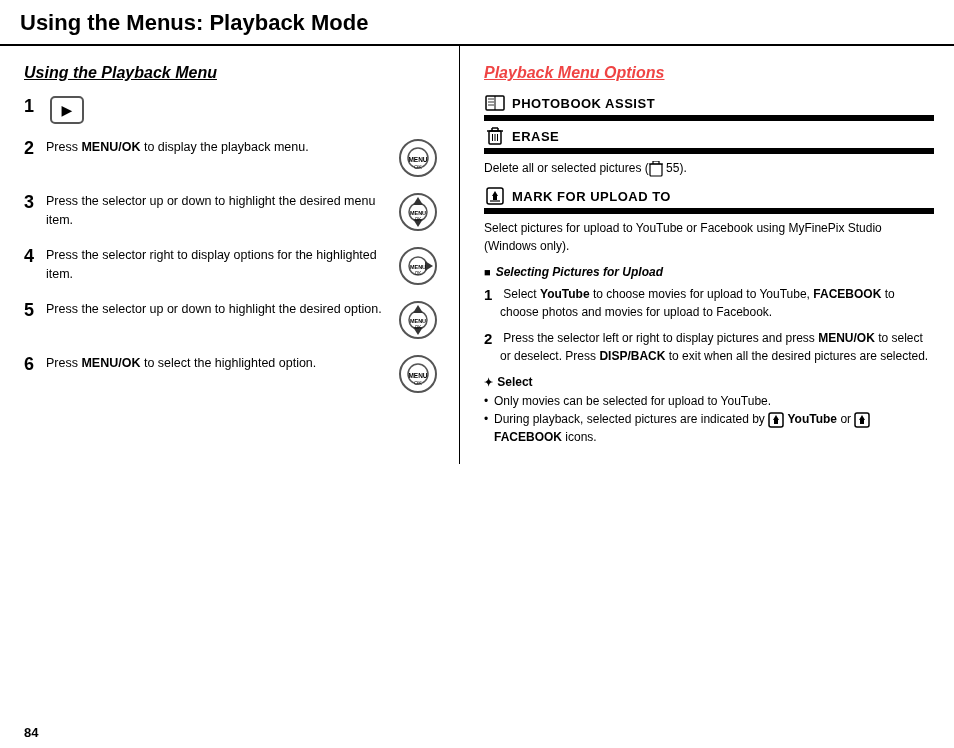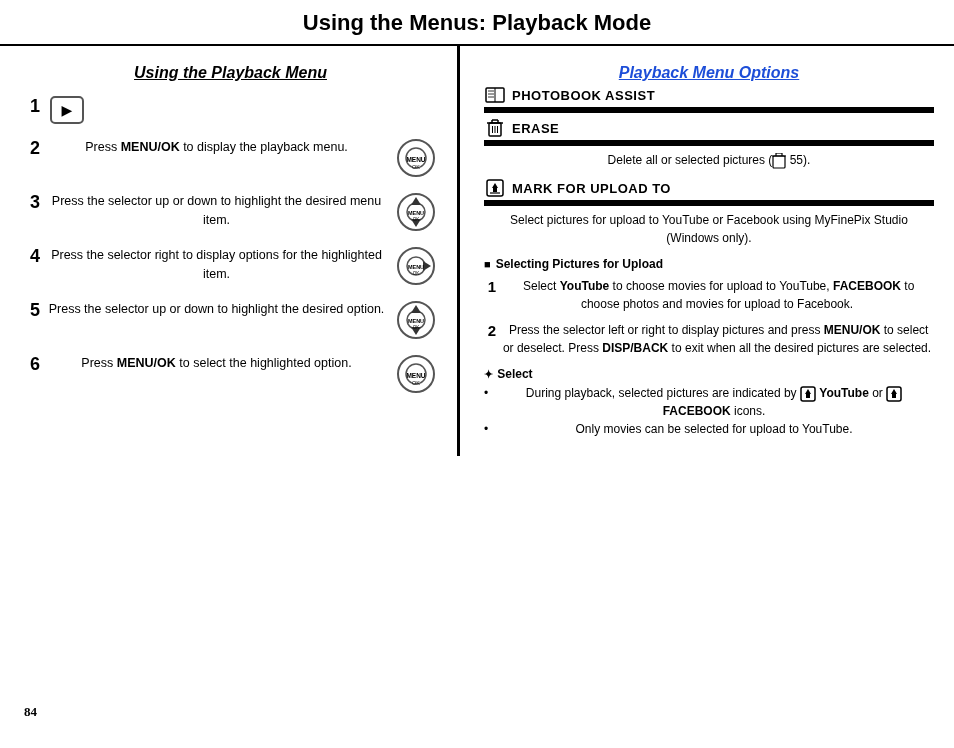--- a/index.html
+++ b/index.html
@@ -28,21 +28,21 @@
       color: #000;
     }
     .content-area {
       display: flex;
       flex-direction: row;
       padding: 0;
     }
     .left-column {
       width: 460px;
       padding: 18px 20px 18px 24px;
-      border-right: 3px solid #000000;
+      border-right: 1px solid #000000;
     }
     .right-column {
       width: 494px;
       padding: 18px 20px 18px 24px;
     }
     .section-title {
       font-size: 16px;
       font-weight: bold;
       font-style: italic;
       text-decoration: underline;
@@ -79,22 +79,22 @@
       display: flex;
       align-items: center;
       justify-content: center;
     }
     
     .menu-section-title {
       font-size: 16px;
       font-weight: bold;
       font-style: italic;
       text-decoration: underline;
-      margin-bottom: 4px;
-      color: #1d4ed8;
+      margin-bottom: 12px;
+      color: #ef4444;
     }
     .menu-option {
       margin-bottom: 6px;
     }
     .menu-option-header {
       display: flex;
       align-items: center;
       border-bottom: 6px solid #000000;
       padding-bottom: 3px;
       margin-bottom: 5px;
@@ -114,20 +114,21 @@
     }
     .menu-option-desc {
       font-size: 12px;
       line-height: 1.5;
       margin-bottom: 10px;
       color: #000;
     }
     .sub-section-title {
       font-size: 12px;
       font-weight: bold;
+      font-style: italic;
       display: flex;
       align-items: center;
       margin-bottom: 6px;
       margin-top: 4px;
     }
     .sub-section-title::before {
       content: '■';
       margin-right: 5px;
       font-size: 11px;
     }
@@ -170,30 +171,28 @@
       padding-left: 10px;
       position: relative;
     }
     .note-item::before {
       content: '•';
       position: absolute;
       left: 0;
     }
     .page-number {
       position: absolute;
-      bottom: 28px;
+      bottom: 8px;
       left: 24px;
       font-size: 13px;
       font-weight: bold;
-      font-family: Liberation Serif, serif;
     }
     .page-wrapper {
       position: relative;
       min-height: 748px;
-      text-align: center;
     }
   </style>
 </head>
 <body>
 
 <div class="page-wrapper">
   <div class="page-container">
 
     <div class="page-header">
       <h1>Using the Menus: Playback Mode</h1>
@@ -369,35 +368,35 @@
 
         <div class="sub-step-item">
           <span class="sub-step-number">2</span>
           <span class="sub-step-text">
             &nbsp;Press the selector left or right to display pictures and press <b>MENU/OK</b> to select or deselect. Press <b>DISP/BACK</b> to exit when all the desired pictures are selected.
           </span>
         </div>
 
         <div class="notes-section">
           <div class="notes-header">Select</div>
+          <div class="note-item">Only movies can be selected for upload to YouTube.</div>
           <div class="note-item">During playback, selected pictures are indicated by
             <svg style="display:inline;vertical-align:middle;" width="16" height="16" viewBox="0 0 16 16">
                 <rect x="1" y="1" width="14" height="14" rx="2" fill="none" stroke="#000" stroke-width="1.5"></rect>
                 <polygon points="8,3 5,8 11,8" fill="#000"></polygon>
                 <rect x="6" y="8" width="4" height="4" fill="#000"></rect>
               </svg>
             <b>YouTube</b> or 
             <svg style="display:inline;vertical-align:middle;" width="16" height="16" viewBox="0 0 16 16">
                 <rect x="1" y="1" width="14" height="14" rx="2" fill="none" stroke="#000" stroke-width="1.5"></rect>
                 <polygon points="8,3 5,8 11,8" fill="#000"></polygon>
                 <rect x="6" y="8" width="4" height="4" fill="#000"></rect>
               </svg>
             <b>FACEBOOK</b> icons.
           </div>
-          <div class="note-item">Only movies can be selected for upload to YouTube.</div>
         </div>
 
       </div>
     </div>
 
     <div class="page-number">84</div>
 
   </div>
 </div>
 

